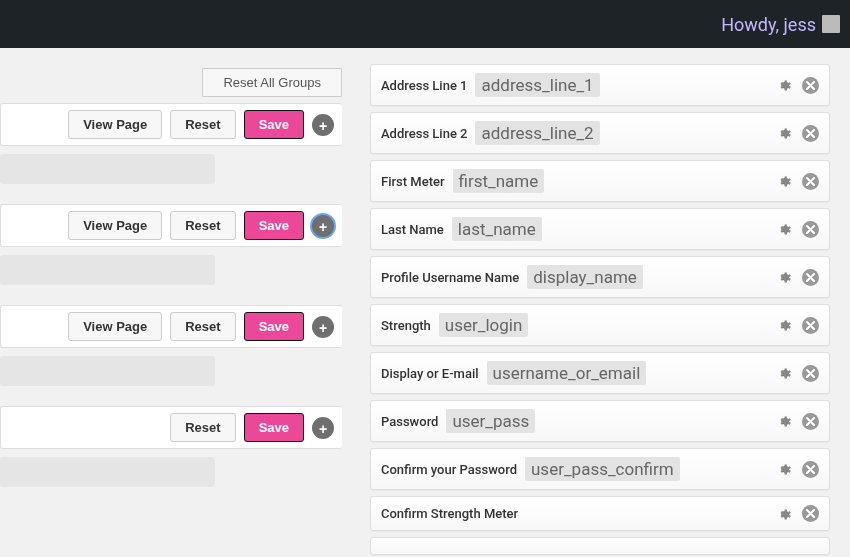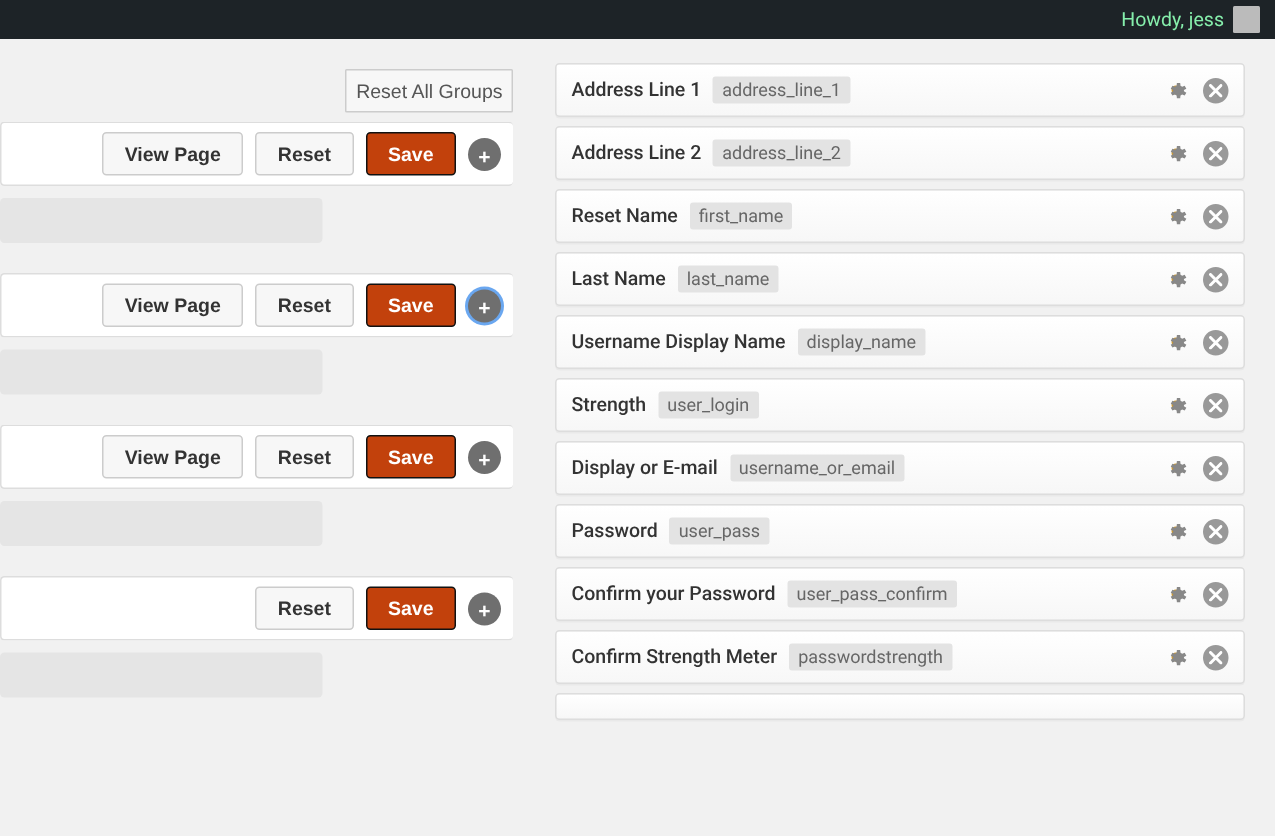--- a/index.html
+++ b/index.html
@@ -1,35 +1,35 @@
 <!DOCTYPE html>
 <html><head>
 <meta charset="utf-8">
 <style>
   html,body{margin:0;padding:0;font-family:-apple-system,BlinkMacSystemFont,"Segoe UI",Roboto,Helvetica,Arial,sans-serif;background:#f1f1f1;color:#333;font-size:13px;}
   *{box-sizing:border-box;}
-  .topbar{background:#1d2327;height:26px;width:100%;display:flex;align-items:center;justify-content:flex-end;padding:0 10px;color:#86efac;font-size:13px;}
+  .topbar{background:#1d2327;height:48px;width:100%;display:flex;align-items:center;justify-content:flex-end;padding:0 10px;color:#c4b5fd;font-size:18px;}
   .topbar .avatar{width:18px;height:18px;background:#bbb;margin-left:6px;border-radius:1px;}
   .topbar span{cursor:pointer;}
   .page{display:flex;min-height:calc(557px - 32px);}
   .left{width:350px;padding:20px 8px 20px 0;overflow:hidden;}
   .rightcol{flex:1;padding:16px 20px 20px 20px;}
   .reset-all-row{display:flex;justify-content:flex-end;margin-bottom:6px;}
-  .reset-all{background:#f7f7f7;border:1px solid #ccc;padding:6px 6px;font-size:13px;border-radius:1px;cursor:pointer;color:#555;}
+  .reset-all{background:#f7f7f7;border:1px solid #ccc;padding:6px 20px;font-size:13px;border-radius:1px;cursor:pointer;color:#555;}
   .group{margin-bottom:20px;}
   .group .toolbar{display:flex;justify-content:flex-end;align-items:center;gap:8px;margin-bottom:6px;background:#fff;border:1px solid #ddd;border-right:none;border-radius:3px;padding:6px 8px 6px 0;}
   .group.no-view .toolbar{padding-left:100px;}
   .btn{background:#f7f7f7;border:1px solid #ccc;padding:6px 14px;font-size:13px;border-radius:3px;cursor:pointer;color:#333;font-weight:600;}
-  .btn-dark{background:#c2410c;border:1px solid #111;color:#fff;}
+  .btn-dark{background:#ec4899;border:1px solid #111;color:#fff;}
   .add-btn{width:22px;height:22px;border-radius:50%;background:#6f6f6f;color:#fff;font-size:14px;line-height:22px;text-align:center;font-weight:bold;cursor:pointer;border:none;}
   .add-btn.highlight{box-shadow:0 0 0 2px #6aa7f0;}
   .placeholder-block{height:30px;width:215px;background:#e5e5e5;border-radius:3px;margin-top:8px;}
   .field-row{background:linear-gradient(#fff,#f7f7f7);border:1px solid #ddd;border-radius:3px;display:flex;align-items:center;padding:8px 10px;margin-bottom:6px;box-shadow:0 1px 0 rgba(0,0,0,0.03);}
   .field-label{font-size:13px;color:#333;font-weight:500;margin-right:8px;}
-  .field-slug{background:#e3e3e3;color:#666;font-size:12px;padding:2px 6px;border-radius:2px;}
+  .field-slug{background:#e3e3e3;color:#666;font-size:17px;padding:2px 6px;border-radius:2px;}
   .spacer{flex:1;}
   .icon-btn{cursor:pointer;margin-left:8px;display:flex;align-items:center;}
   .icon-btn svg{width:16px;height:16px;}
   .close-circle{width:17px;height:17px;border-radius:50%;background:#999;display:flex;align-items:center;justify-content:center;margin-left:10px;}
   .close-circle svg{width:9px;height:9px;fill:#fff;}
 </style>
 </head>
 <body>
 
 <div class="topbar">
@@ -106,21 +106,21 @@
               <use href="#gear-icon"></use>
             </svg>
           </span>
           <span class="close-circle">
             <svg viewBox="0 0 9 9">
               <use href="#x-icon"></use>
             </svg>
           </span>
         </div>
         <div class="field-row">
-          <span class="field-label">Reset Name</span>
+          <span class="field-label">First Meter</span>
           <span class="field-slug">first_name</span>
           <span class="spacer"></span>
           <span class="icon-btn">
             <svg viewBox="0 0 16 16">
               <use href="#gear-icon"></use>
             </svg>
           </span>
           <span class="close-circle">
             <svg viewBox="0 0 9 9">
               <use href="#x-icon"></use>
@@ -136,21 +136,21 @@
               <use href="#gear-icon"></use>
             </svg>
           </span>
           <span class="close-circle">
             <svg viewBox="0 0 9 9">
               <use href="#x-icon"></use>
             </svg>
           </span>
         </div>
         <div class="field-row">
-          <span class="field-label">Username Display Name</span>
+          <span class="field-label">Profile Username Name</span>
           <span class="field-slug">display_name</span>
           <span class="spacer"></span>
           <span class="icon-btn">
             <svg viewBox="0 0 16 16">
               <use href="#gear-icon"></use>
             </svg>
           </span>
           <span class="close-circle">
             <svg viewBox="0 0 9 9">
               <use href="#x-icon"></use>
@@ -212,21 +212,20 @@
             </svg>
           </span>
           <span class="close-circle">
             <svg viewBox="0 0 9 9">
               <use href="#x-icon"></use>
             </svg>
           </span>
         </div>
         <div class="field-row">
           <span class="field-label">Confirm Strength Meter</span>
-          <span class="field-slug">passwordstrength</span>
           <span class="spacer"></span>
           <span class="icon-btn">
             <svg viewBox="0 0 16 16">
               <use href="#gear-icon"></use>
             </svg>
           </span>
           <span class="close-circle">
             <svg viewBox="0 0 9 9">
               <use href="#x-icon"></use>
             </svg>

